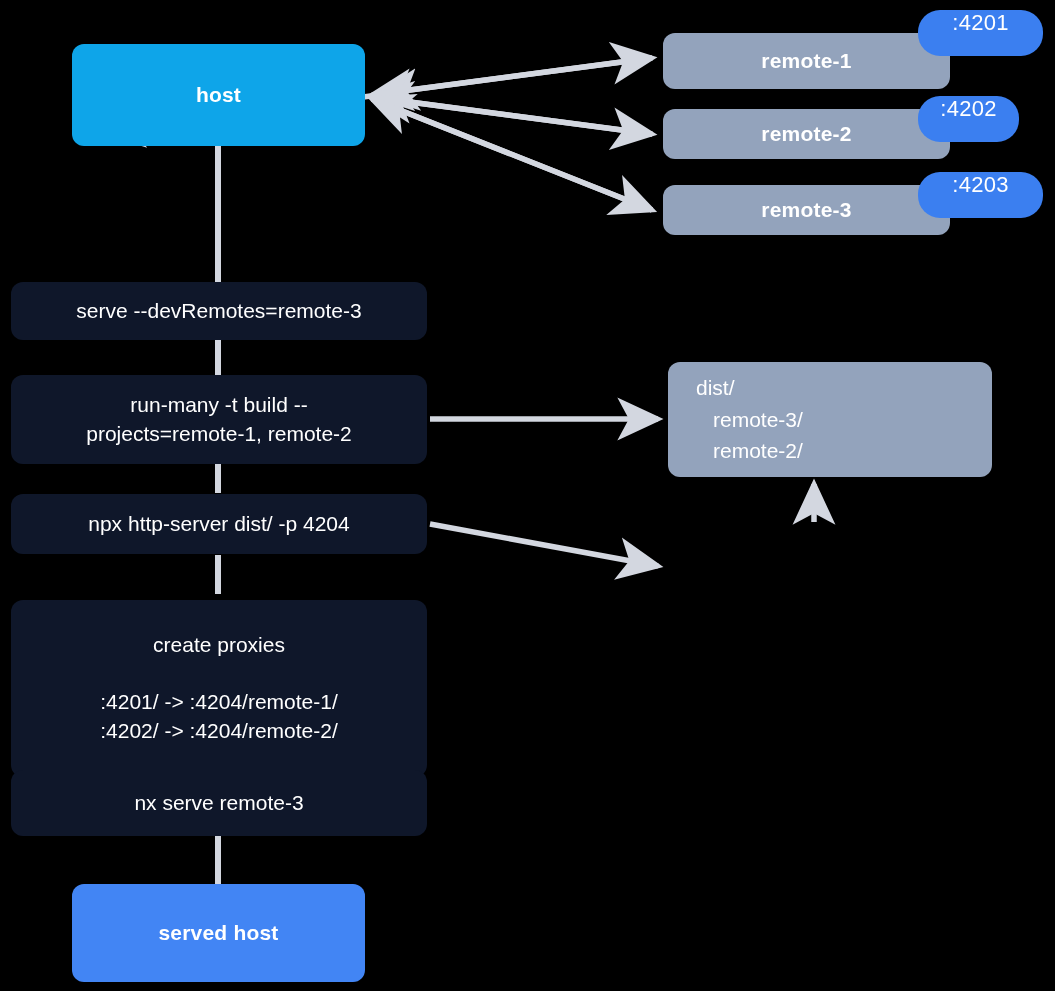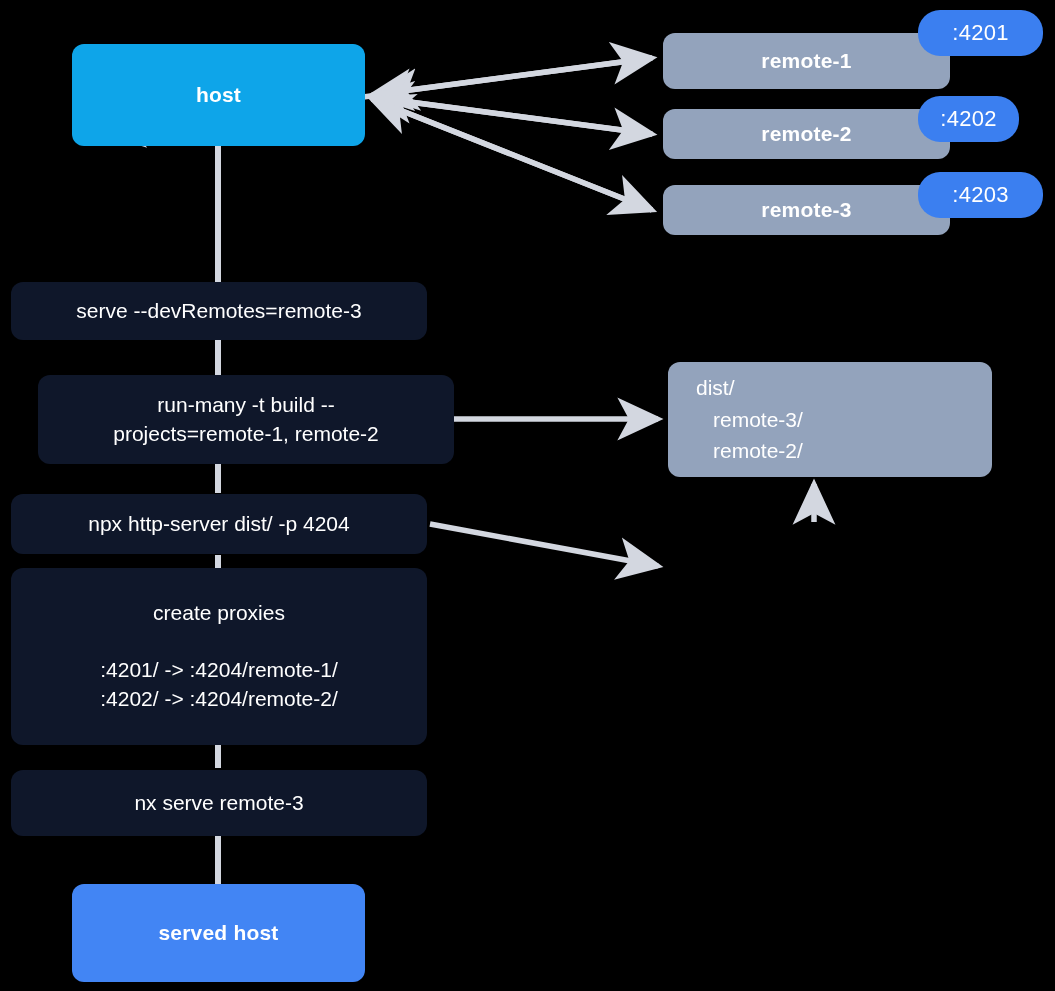--- a/index.html
+++ b/index.html
@@ -58,21 +58,20 @@
   }
   .node-green {
     background: #0f172a;
     font-size: 21px;
     font-weight: normal;
   }
   .badge {
     position: absolute;
     box-sizing: border-box;
     display: flex;
-    align-items: center;
     justify-content: center;
     background: #3b7ff0;
     color: #ffffff;
     border-radius: 22px;
     font-size: 22px;
     font-weight: normal;
     letter-spacing: 0.3px;
   }
   .dist-inner {
     text-align: left;
@@ -163,30 +162,30 @@
     <span>:4202</span>
   </div>
   <div class="badge" style="left:918px; top:172px; width:125px; height:46px;">
     <span>:4203</span>
   </div>
 
   <div class="node node-green" style="left:11px; top:282px; width:416px; height:58px;">
     <span>serve --devRemotes=remote-3</span>
   </div>
 
-  <div class="node node-green" style="left:11px; top:375px; width:416px; height:89px;margin-left:27px;">
+  <div class="node node-green" style="left:11px; top:375px; width:416px; height:89px;">
     <span>run-many -t build --</span>
     <span>projects=remote-1, remote-2</span>
   </div>
 
   <div class="node node-green" style="left:11px; top:494px; width:416px; height:60px;">
     <span>npx http-server dist/ -p 4204</span>
   </div>
 
-  <div class="node node-green" style="left:11px; top:568px; width:416px; height:177px;">
+  <div class="node node-green" style="left:11px; top:600px; width:416px; height:177px;">
     <span>create proxies</span>
     <span class="proxy-block">:4201/ -&gt; :4204/remote-1/</span>
     <span>:4202/ -&gt; :4204/remote-2/</span>
   </div>
 
   <div class="node node-green" style="left:11px; top:770px; width:416px; height:66px;">
     <span>nx serve remote-3</span>
   </div>
 
   <div class="node node-served" style="left:72px; top:884px; width:293px; height:98px;">

